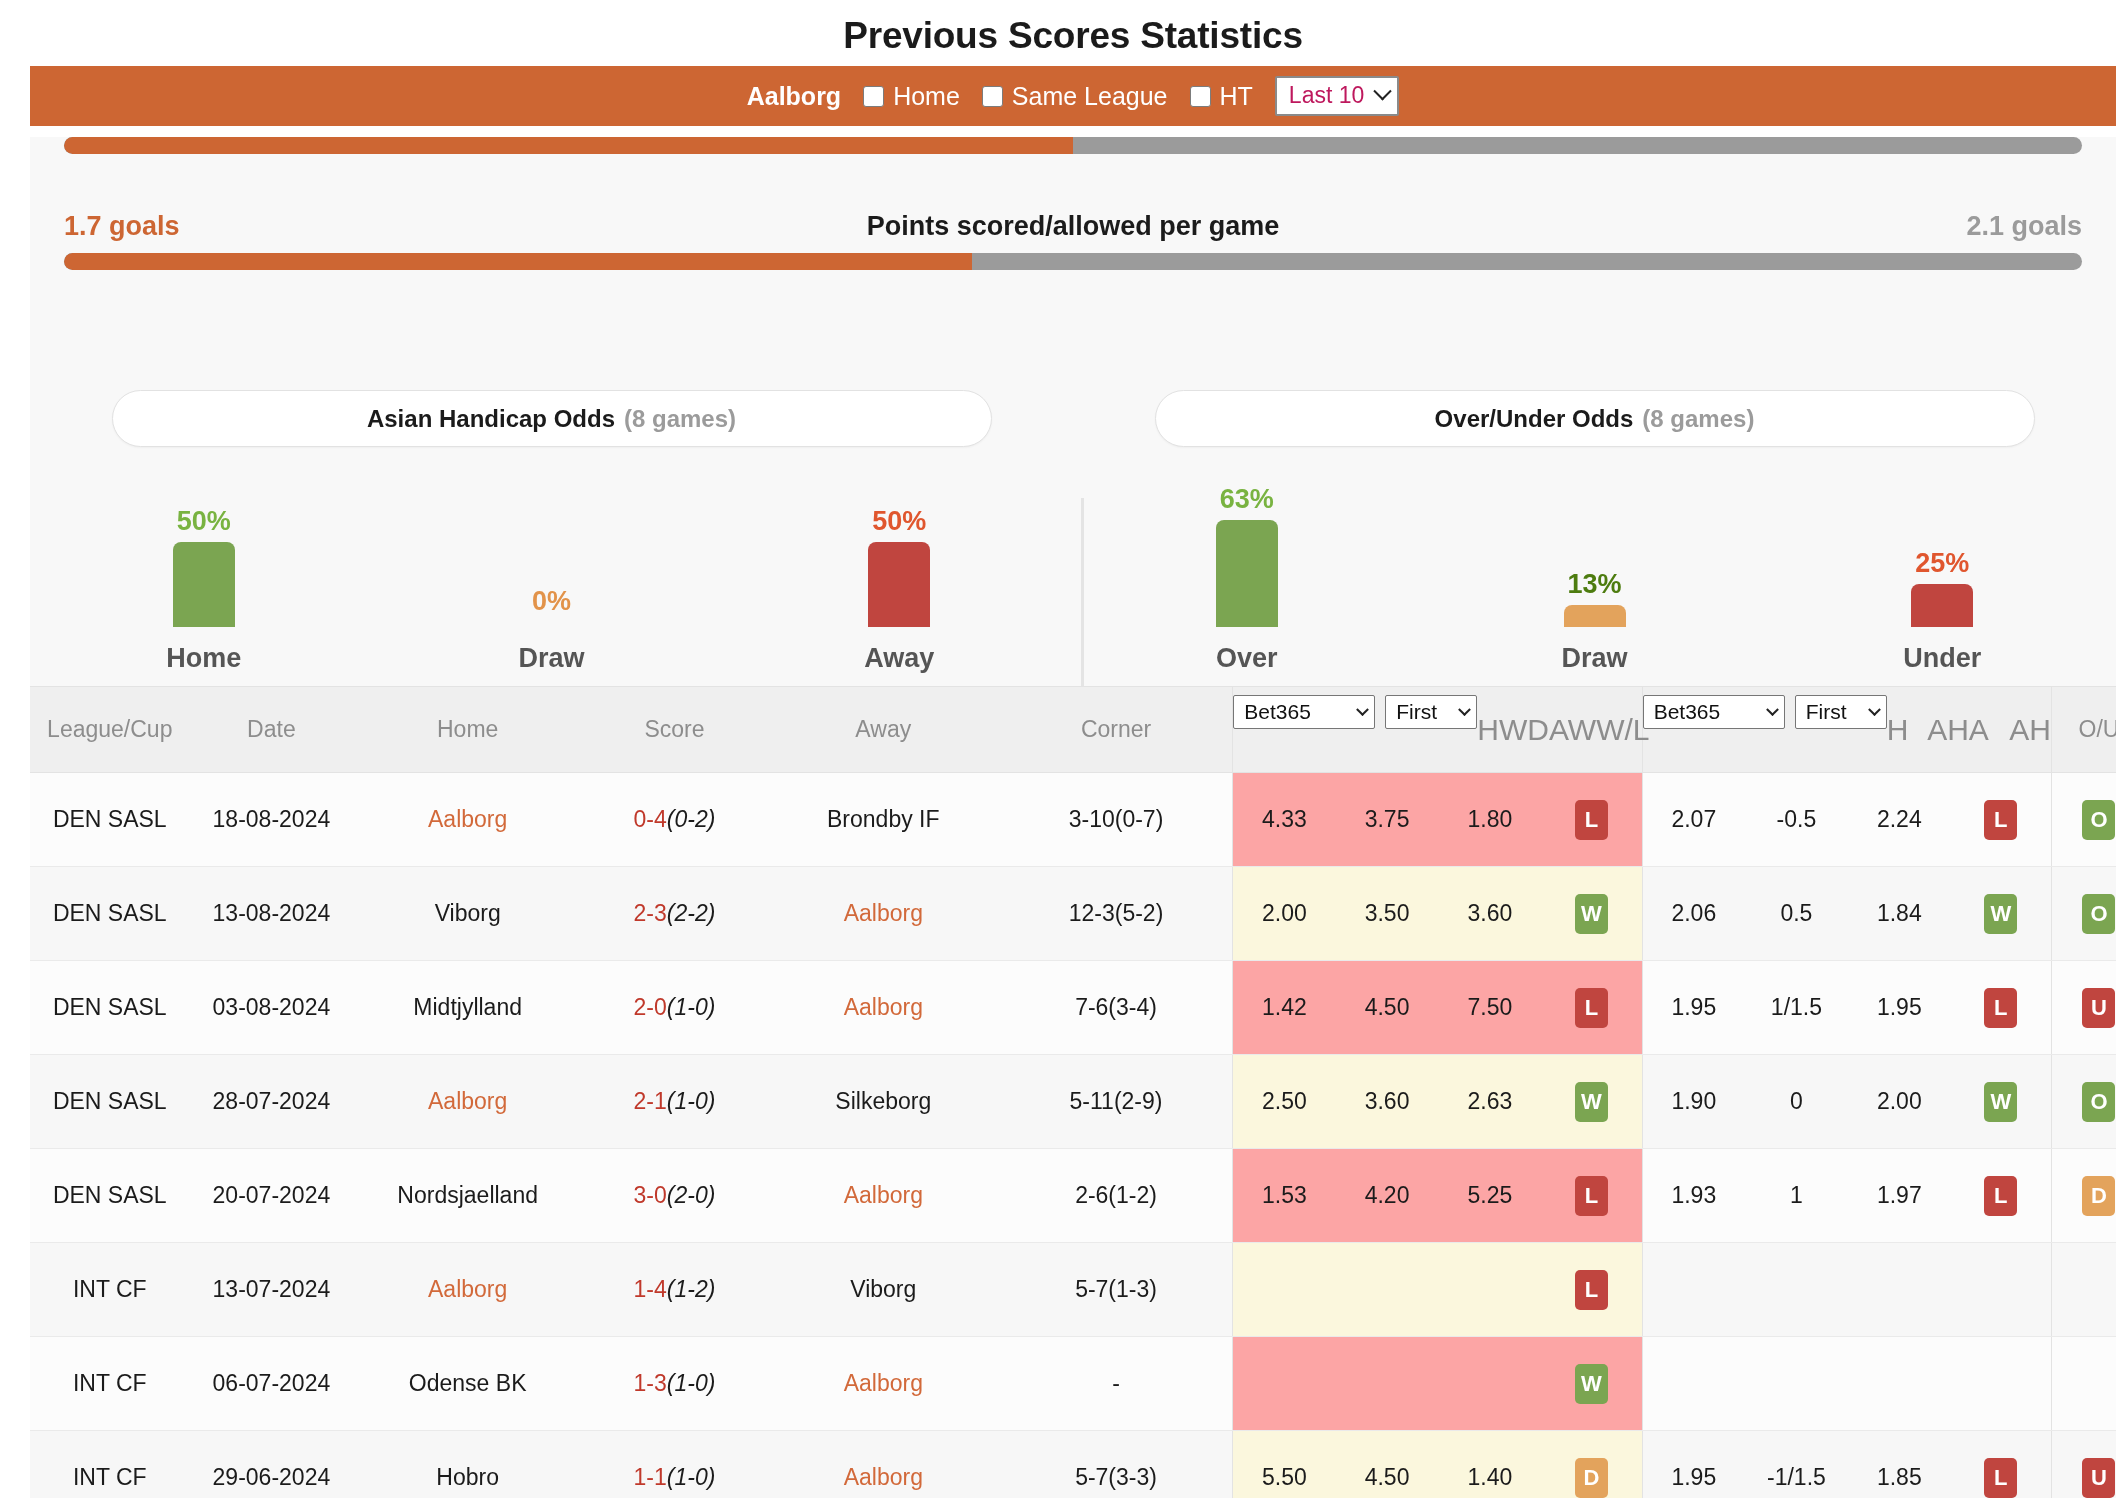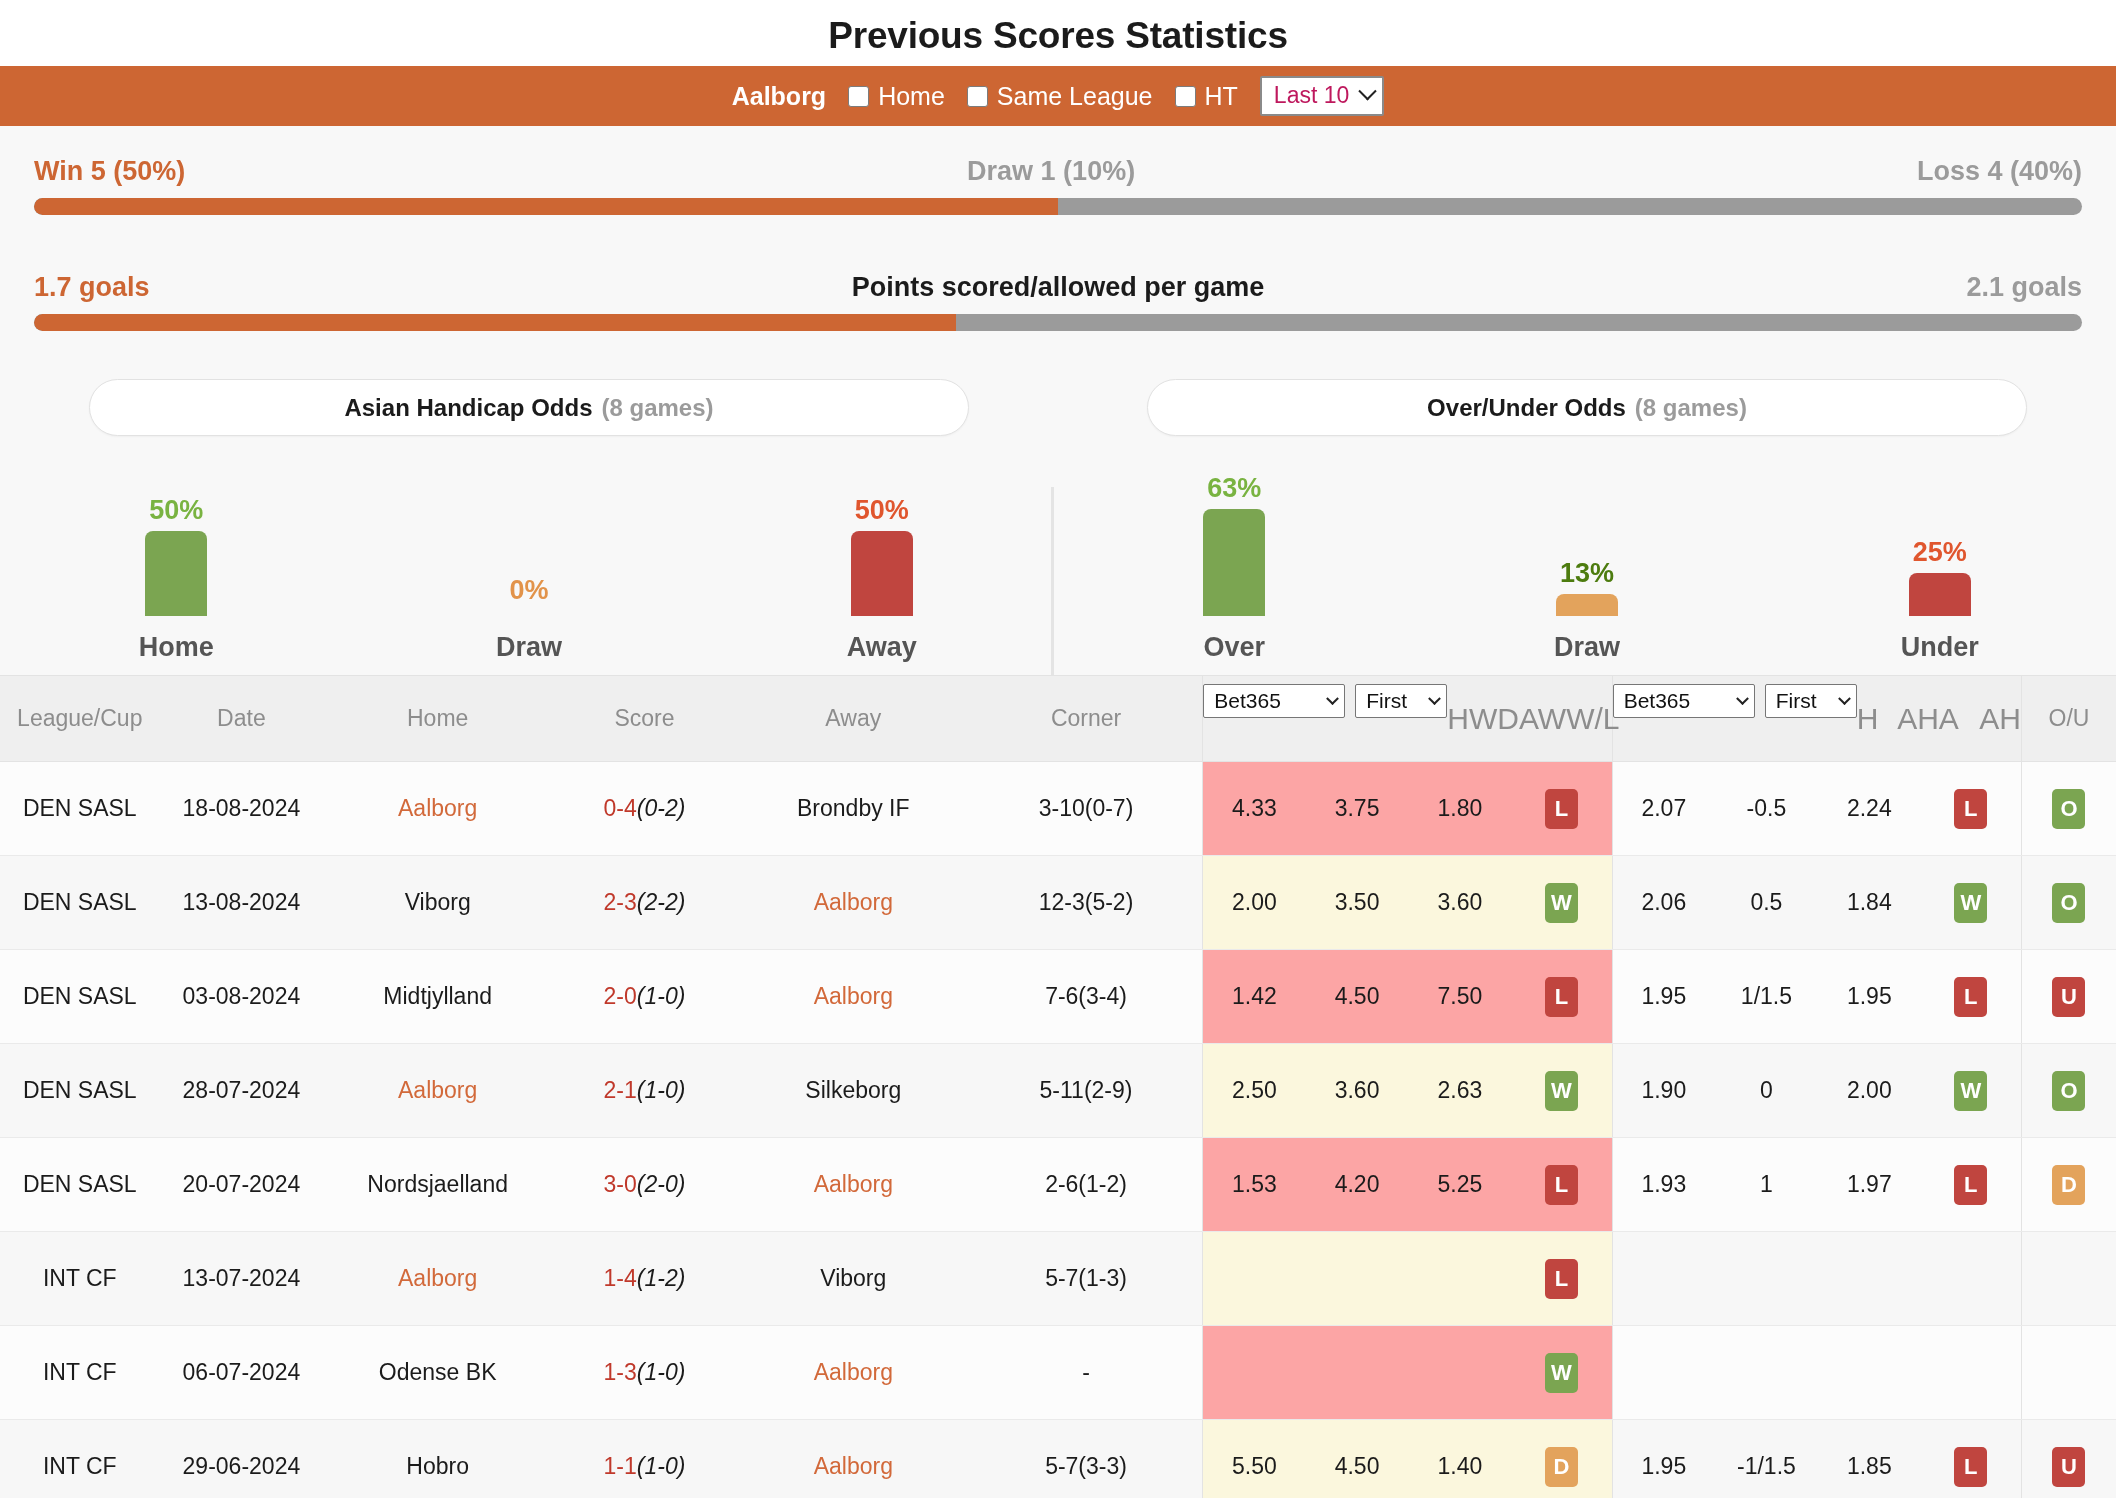--- a/index.html
+++ b/index.html
@@ -3,21 +3,21 @@
 <meta charset="utf-8">
 <style>
   * { box-sizing: border-box; margin: 0; padding: 0; }
   html, body {
     width: 2116px;
     height: 1498px;
     background: #ffffff;
     font-family: "Liberation Sans", sans-serif;
     overflow: hidden;
   }
-  .page { position: relative; width: 2116px; height: 1498px; background: #ffffff; }
+  .page { position: relative; width: 2116px; height: 1498px; background: #ffffff; padding-left: 30px; }
 
   
   .title {
     text-align: center;
     font-size: 37px;
     font-weight: bold;
     color: #1b1b1b;
     padding-top: 6px;
     letter-spacing: -0.2px;
     height: 66px;
@@ -282,25 +282,20 @@
       <span class="fb-label">HT</span>
     </label>
     <span class="fb-select">
       <span>Last 10</span>
       <span class="caret-thin"></span>
     </span>
   </div>
 
   <div class="summary">
     <div class="sum-row">
-      <div class="sum-labels">
-        <span class="lbl-win">Win 5 (50%)</span>
-        <span class="lbl-draw">Draw 1 (10%)</span>
-        <span class="lbl-loss">Loss 4 (40%)</span>
-      </div>
       <div class="bar-track">
         <div class="bar-fill" id="winfill" style="width: 50%;"></div>
       </div>
     </div>
     <div class="sum-row" style="margin-top:27px">
       <div class="sum-labels">
         <span class="lbl-win">1.7 goals</span>
         <span class="lbl-mid">Points scored/allowed per game</span>
         <span class="lbl-loss">2.1 goals</span>
       </div>

